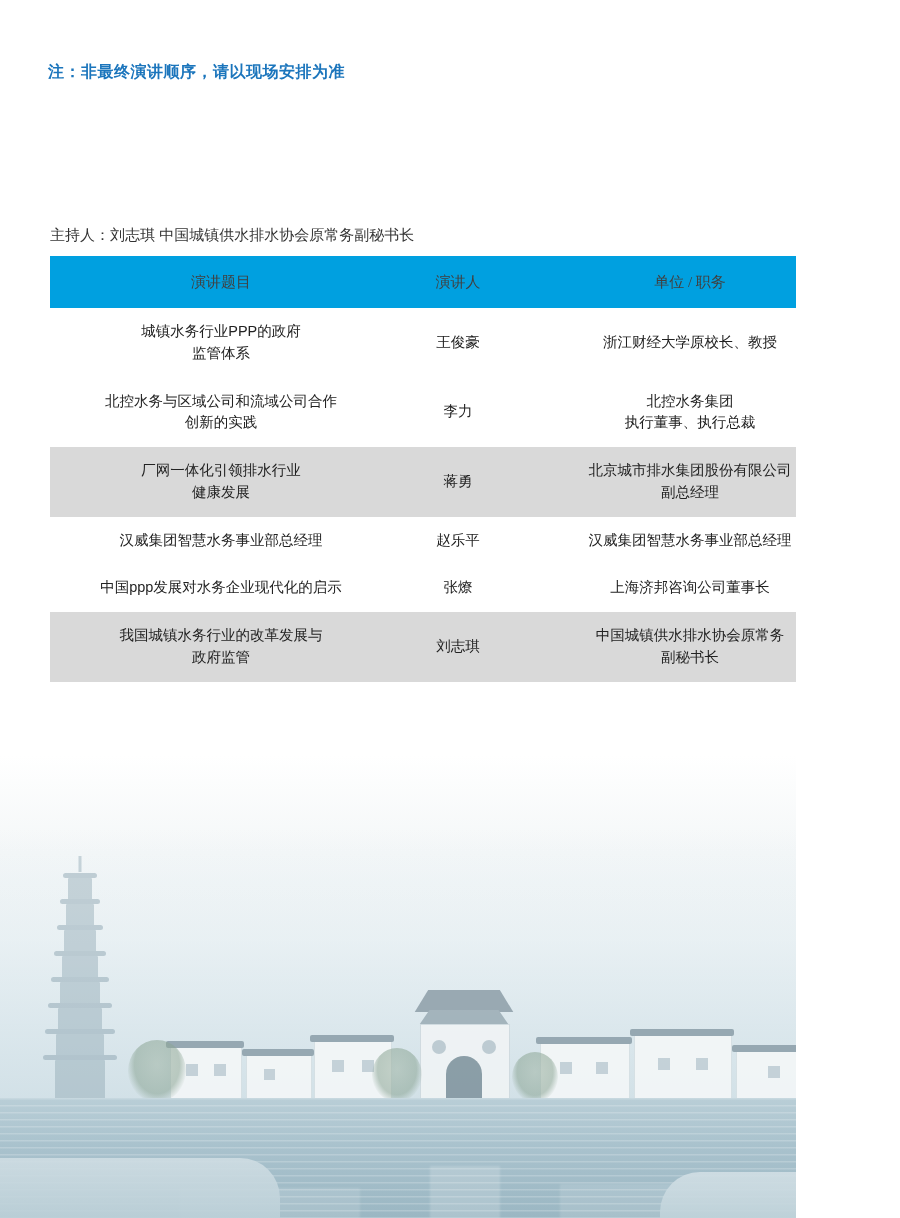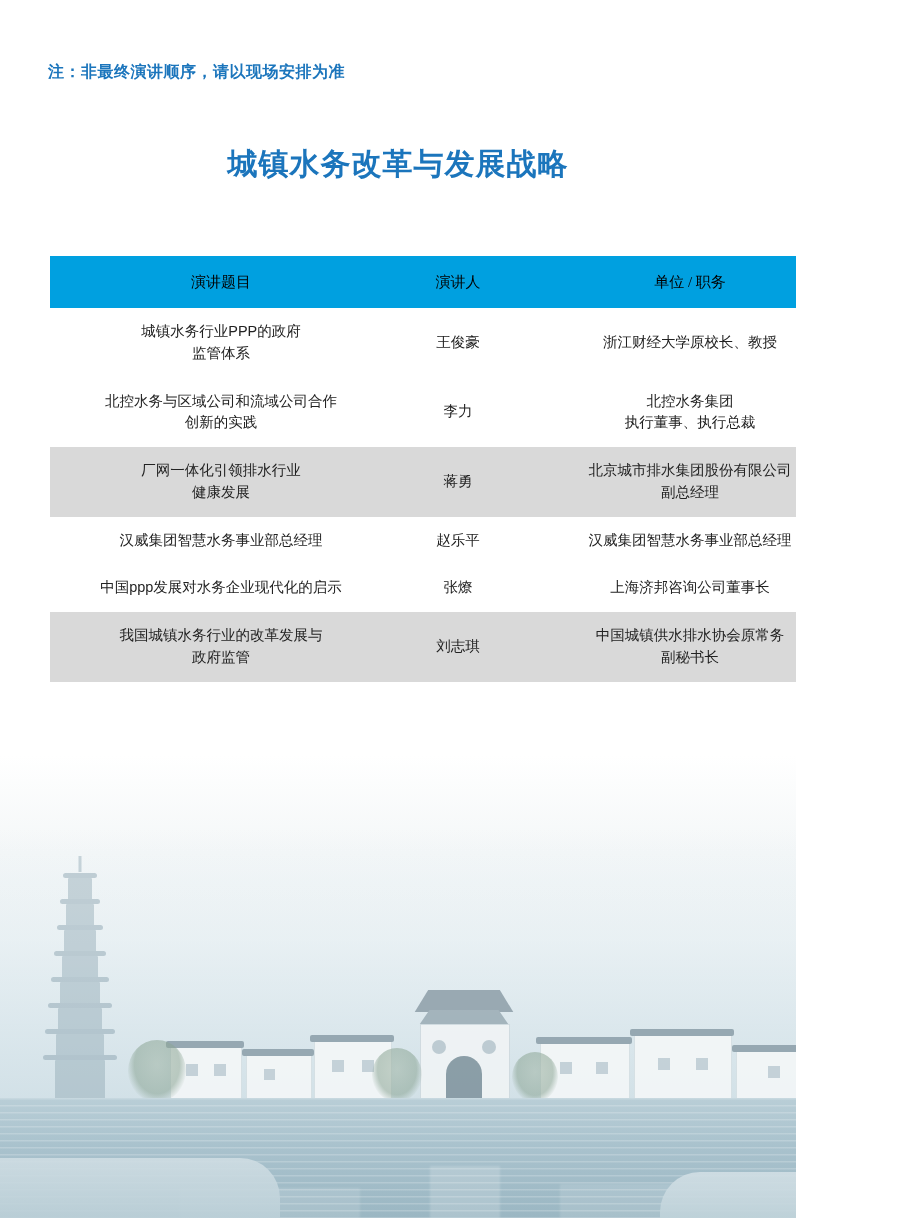--- a/index.html
+++ b/index.html
@@ -62,21 +62,21 @@
     top: 256px;
     width: 800px;
   }
   table.agenda {
     width: 800px;
     border-collapse: collapse;
     table-layout: fixed;
   }
   table.agenda th {
     background: #00a0e0;
-    color: #000000;
+    color: #404040;
     font-size: 15px;
     font-weight: normal;
     height: 50px;
     text-align: center;
     vertical-align: middle;
   }
   table.agenda td {
     font-size: 14.5px;
     color: #222222;
     text-align: center;
@@ -277,22 +277,22 @@
     opacity: 0.9;
   }
 </style>
 </head>
 <body>
 
 <div class="page">
 
   <div class="note">注：非最终演讲顺序，请以现场安排为准</div>
 
-  <div class="title">城镇水务改革与发展战略</div>
-
+
+  <div class="host">主持人：刘志琪 中国城镇供水排水协会原常务副秘书长</div>
 
   <div class="table-wrap">
     <table class="agenda">
       <thead>
         <tr>
           <th class="col-topic">演讲题目</th>
           <th class="col-speaker">演讲人</th>
           <th class="col-org">单位 / 职务</th>
         </tr>
       </thead>

